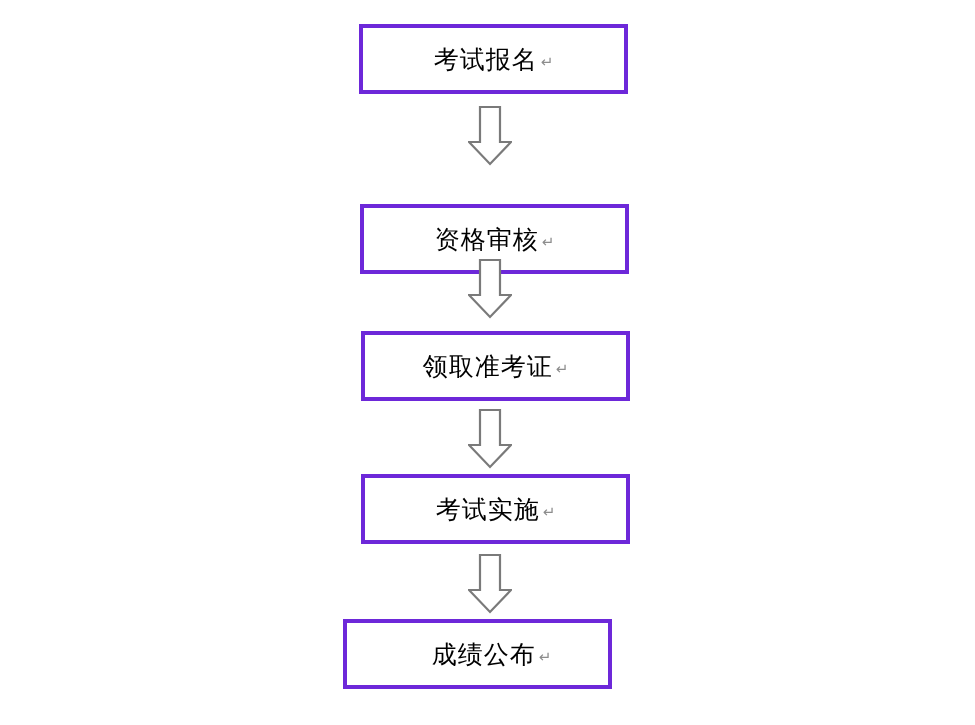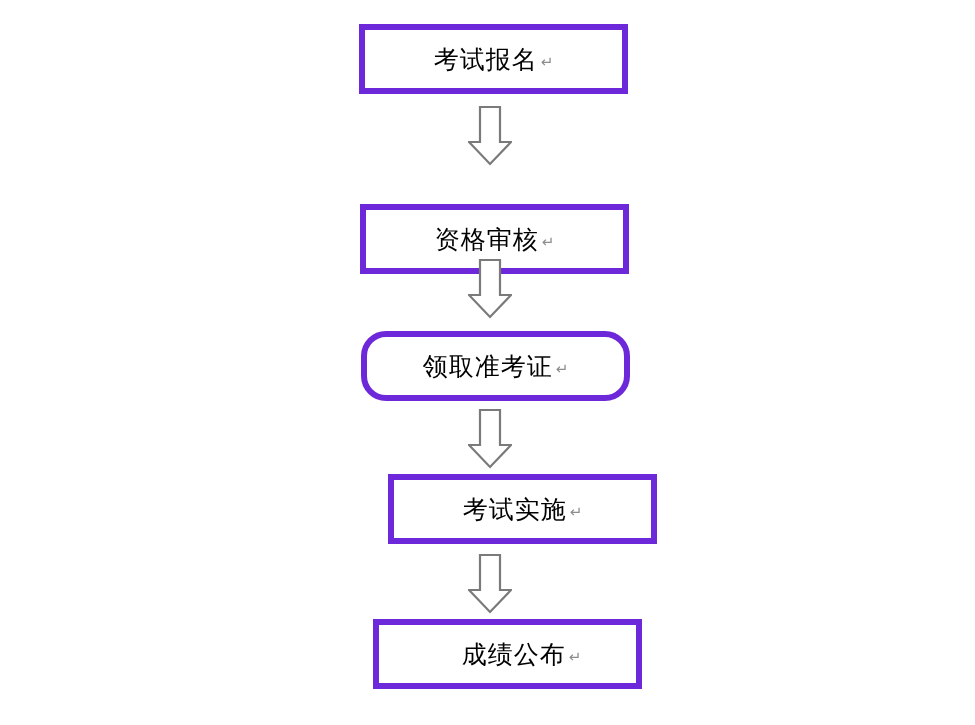--- a/index.html
+++ b/index.html
@@ -22,21 +22,21 @@
     background: #ffffff;
   }
 
   
   .node {
     position: absolute;
     left: 359px;
     width: 269px;
     height: 70px;
     box-sizing: border-box;
-    border: 6px solid #6d28d9;
+    border: 4px solid #6d28d9;
     background: #ffffff;
     display: flex;
     align-items: center;
     justify-content: center;
   }
   .node-inner {
     display: flex;
     align-items: baseline;
     justify-content: center;
     white-space: nowrap;
@@ -52,23 +52,23 @@
     font-family: "DejaVu Sans", "Liberation Sans", sans-serif;
     font-size: 15px;
     color: #8d8d8d;
     margin-left: 3px;
     position: relative;
     top: -1px;
   }
 
   .node-1 { top: 24px;  }
   .node-2 { top: 179px; left: 360px; margin-top: 25px; }
-  .node-3 { top: 331px; left: 361px; border-radius: 25px; }
-  .node-4 { top: 474px; left: 361px; margin-left: 27px; }
-  .node-5 { top: 619px; left: 373px; padding-left: 28px; }
+  .node-3 { top: 331px; left: 361px; }
+  .node-4 { top: 474px; left: 361px; }
+  .node-5 { top: 619px; left: 343px; padding-left: 28px; }
 
   
   .arrow {
     position: absolute;
     left: 468px;
     width: 44px;
     height: 60px;
   }
   .arrow svg { display: block; width: 44px; height: 60px; }
 

